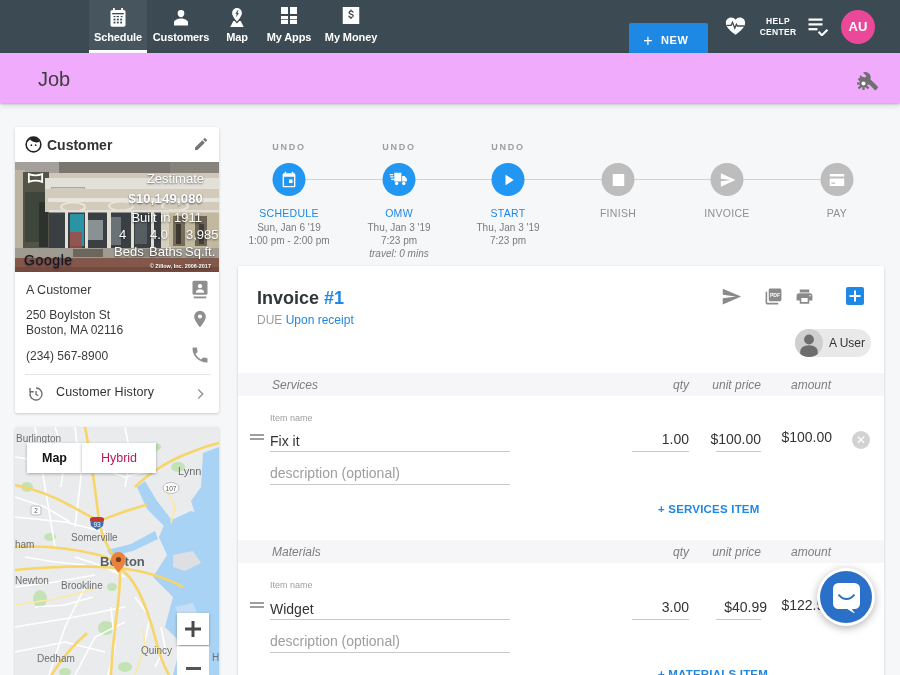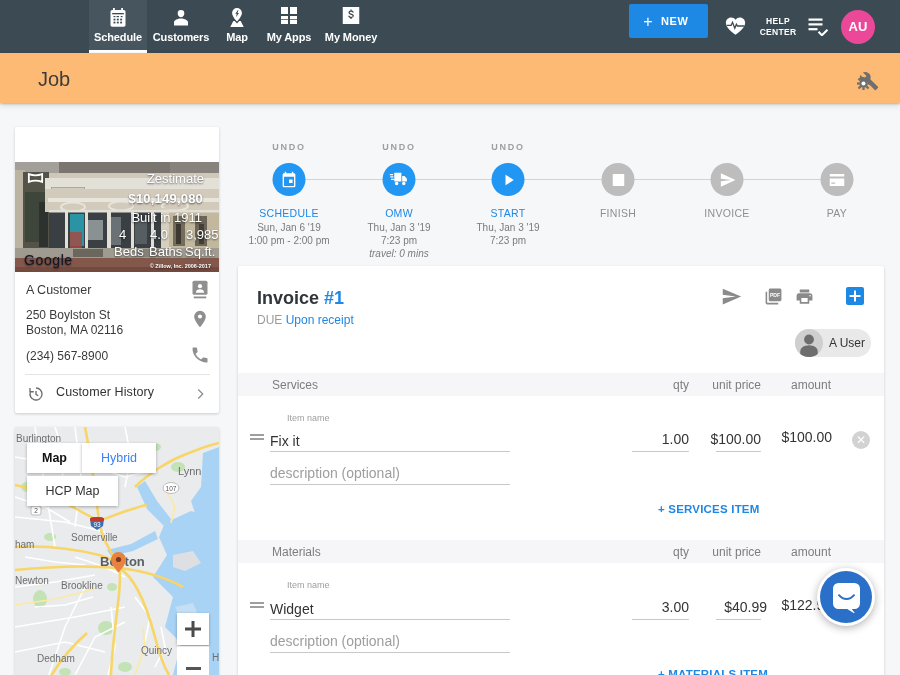--- a/index.html
+++ b/index.html
@@ -7,26 +7,26 @@
 #app { position:relative; width:900px; height:675px; }
 .abs { position:absolute; }
 
 
 #nav { position:absolute; left:0; top:0; width:900px; height:53px; background:#3c4b53; }
 .tab { position:absolute; top:0; height:53px; text-align:center; color:#fff; }
 .tab .ticon { position:absolute; top:7px; left:50%; transform:translateX(-50%); }
 .tab .tlabel { position:absolute; top:31px; width:100%; font-size:11px; font-weight:bold; letter-spacing:-0.1px; }
 .tab.sel { background:#47565e; }
 .tab.sel::after { content:""; position:absolute; left:0; bottom:0; width:100%; height:3px; background:#fff; }
-#newbtn { position:absolute; left:629px; top:4px; width:79px; height:34px; background:#1e88e5; border-radius:2px; color:#fff; text-align:center; line-height:34px; font-size:11px; font-weight:bold; letter-spacing:0.7px; text-indent:-5px; }
+#newbtn { position:absolute; left:629px; top:23px; width:79px; height:34px; background:#1e88e5; border-radius:2px; color:#fff; text-align:center; line-height:34px; font-size:11px; font-weight:bold; letter-spacing:0.7px; text-indent:-5px; }
 #avatar { position:absolute; left:841px; top:10px; width:34px; height:34px; border-radius:50%; background:#ec4899; color:#fff; font-size:13px; font-weight:bold; text-align:center; line-height:34px; }
 #helpcenter { position:absolute; left:752px; top:16px; width:52px; color:#fff; font-size:8.5px; font-weight:bold; text-align:center; line-height:10.5px; letter-spacing:0.3px;}
 
 
-#jobbar { position:absolute; left:0; top:53px; width:900px; height:50px; background:#fdba74; box-shadow:0 1px 2px rgba(0,0,0,0.22), 0 3px 6px rgba(0,0,0,0.10); }
+#jobbar { position:absolute; left:0; top:53px; width:900px; height:50px; background:#f0abfc; box-shadow:0 1px 2px rgba(0,0,0,0.22), 0 3px 6px rgba(0,0,0,0.10); }
 #jobbar .title { position:absolute; left:38px; top:15px; font-size:20px; color:#3c3c3c; }
 
 
 .card { position:absolute; background:#fff; border-radius:2px; box-shadow:0 1px 3px rgba(0,0,0,0.18); }
 #custcard { left:15px; top:127px; width:204px; height:286px; }
 #mapcard { left:15px; top:427px; width:204px; height:260px; }
 #invcard { left:238px; top:266px; width:646px; height:420px; }
 
 
 #custhead { position:absolute; left:0; top:0; width:100%; height:35px; }
@@ -50,24 +50,24 @@
 .tname.gray { color:#8f8f8f; }
 .tsub { position:absolute; top:91px; width:100%; font-size:10px; color:#7b7b7b; line-height:13px; }
 
 
 #invtitle { position:absolute; left:19px; top:22px; font-size:18px; font-weight:bold; color:#30363b; }
 #invtitle .n { color:#1e88e5; }
 #invdue { position:absolute; left:19px; top:47px; font-size:12px; color:#9b9b9b; }
 #invdue a { color:#1e88e5; text-decoration:none; }
 #userchip { position:absolute; left:557px; top:63px; height:28px; border-radius:14px; background:#e9e9e9; padding:0 6px 0 34px; font-size:12px; color:#333; line-height:28px; }
 #userchip .av { position:absolute; left:0; top:0; width:28px; height:28px; border-radius:50%; background:#cfcfcf; overflow:hidden;}
-.secbar { position:absolute; left:0; width:646px; height:23px; background:#f6f6f8; font-size:12px; color:#7d7d7d; }
+.secbar { position:absolute; left:0; width:646px; height:23px; background:#f6f6f8; font-size:12px; color:#7d7d7d;font-style:italic; }
 .secbar .sl { position:absolute; left:34px; top:5px; }
 .colh { position:absolute; top:5px; }
-.itemlbl { position:absolute; font-size:9px; color:#9e9e9e;margin-left:17px; }
+.itemlbl { position:absolute; font-size:9px; color:#9e9e9e; }
 .iname { position:absolute; font-size:14px; color:#333; }
 .ul { position:absolute; height:1px; background:#c9c9c9; }
 .dragh { position:absolute; width:14px; color:#9e9e9e; }
 .desc { position:absolute; font-size:14px; color:#9e9e9e; }
 .num { position:absolute; font-size:14px; color:#333; text-align:right; }
 .addlink { position:absolute; font-size:11.5px; font-weight:bold; color:#1e88e5; text-align:left; letter-spacing:0.2px; }
 
 
 #chat { position:absolute; left:817px; top:568px; width:58px; height:58px; border-radius:50%; background:#fff; box-shadow:0 2px 8px rgba(0,0,0,0.3); }
 #chat .inner { position:absolute; left:3px; top:3px; width:52px; height:52px; border-radius:50%; background:#2a70c8; }
@@ -153,20 +153,32 @@
           <rect x="4.55" y="-0.5" width="1.9" height="2.6" transform="rotate(225 5.5 5.5)"></rect>
           <rect x="4.55" y="-0.5" width="1.9" height="2.6" transform="rotate(270 5.5 5.5)"></rect>
           <rect x="4.55" y="-0.5" width="1.9" height="2.6" transform="rotate(315 5.5 5.5)"></rect>
           <circle cx="5.5" cy="5.5" r="3.6"></circle>
         </g>
         <circle cx="5.5" cy="5.5" r="1.7" fill="#fff"></circle>
       </svg>
 </div>
 
 <div class="card" id="custcard">
+  <div id="custhead">
+    <svg class="abs" style="left:10px;top:9px;" width="17" height="17" viewBox="0 0 24 24">
+          <circle cx="12" cy="12" r="10.4" fill="none" stroke="#222" stroke-width="2.2"></circle>
+          <path d="M12 2.5c-4 0-8 2.5-9.3 6.6 2-1.3 3.6-3 4.3-4 1.8 2.3 5.6 3.9 9 3.9 1.6 0 3.3-.3 4.6-1C19.3 4.7 15.8 2.5 12 2.5z" fill="#222"></path>
+          <circle cx="9" cy="13" r="1.2" fill="#222"></circle>
+          <circle cx="15" cy="13" r="1.2" fill="#222"></circle>
+        </svg>
+    <div class="nm">Customer</div>
+    <svg class="abs" style="left:178px;top:9px;" width="16" height="16" viewBox="0 0 24 24" fill="#757575">
+          <path d="M3 17.25V21h3.75L17.8 9.94l-3.75-3.75L3 17.25zM20.7 7a1 1 0 000-1.4l-2.3-2.3a1 1 0 00-1.4 0l-1.8 1.8 3.75 3.75L20.7 7z"></path>
+        </svg>
+  </div>
   <div id="photo">
   <svg width="204" height="110" viewBox="0 0 204 110">
     <rect x="0" y="0" width="204" height="110" fill="#d4cdc0"></rect>
     <rect x="0" y="0" width="204" height="11" fill="#7d7973"></rect>
     <rect x="0" y="0" width="44" height="11" fill="#a8a5a0"></rect>
     <rect x="155" y="0" width="49" height="11" fill="#8b8781"></rect>
     <rect x="0" y="8" width="10" height="102" fill="#c2b9a8"></rect>
     <rect x="8" y="10" width="26" height="84" fill="#55564a"></rect>
     <rect x="10" y="30" width="20" height="50" fill="#3f473c"></rect>
     <rect x="24" y="40" width="9" height="45" fill="#2f3331"></rect>
@@ -341,22 +353,21 @@
     <path d="M82 90 q 7 0 7 2 l -1 7 q -6 4 -6 4 q 0 0 -6 -4 l -1 -7 q 0 -2 7 -2" fill="#3b6fb5"></path>
     <path d="M82 90 q 7 0 7 2 l -0.3 2 l -13.4 0 l -0.3 -2 q 0 -2 7 -2" fill="#c0392b"></path>
     <text x="82" y="100" font-family="Liberation Sans" font-size="6.5" fill="#fff" text-anchor="middle">93</text>
   </g>
 
   <path d="M103.5 125 a 7.5 7.5 0 0 1 7.5 7.5 c 0 5.5 -7.5 13 -7.5 13 s -7.5 -7.5 -7.5 -13 a 7.5 7.5 0 0 1 7.5 -7.5" fill="#e8823e"></path>
   <circle cx="103.5" cy="132.5" r="2.6" fill="#7c3a1d"></circle>
   <path d="M52 256 q 6 0 6 1.7 l -0.8 2.3 h -10.4 l -0.8 -2.3 q 0 -1.7 6 -1.7" fill="#c0392b"></path>
 </svg>
 <div class="abs" style="left:12px;top:16px;width:55px;height:30px;background:#fff;box-shadow:0 1px 3px rgba(0,0,0,0.3);font-size:12.5px;font-weight:bold;color:#111;text-align:center;line-height:30px;">Map</div>
-<div class="abs" style="left:67px;top:16px;width:74px;height:30px;background:#fff;box-shadow:0 1px 3px rgba(0,0,0,0.3);font-size:12.5px;color:#3b82f6;text-align:center;line-height:30px;">Hybrid</div>
-<div class="abs" style="left:12px;top:49px;width:91px;height:30px;background:#fff;box-shadow:0 1px 3px rgba(0,0,0,0.3);font-size:12.5px;color:#333;text-align:center;line-height:30px;">HCP Map</div>
+<div class="abs" style="left:67px;top:16px;width:74px;height:30px;background:#fff;box-shadow:0 1px 3px rgba(0,0,0,0.3);font-size:12.5px;color:#be185d;text-align:center;line-height:30px;">Hybrid</div>
 <div class="abs" style="left:162px;top:186px;width:32px;height:32px;background:#fff;box-shadow:0 1px 3px rgba(0,0,0,0.3);color:#666;text-align:center;">
   <svg width="16" height="16" viewBox="0 0 16 16" style="margin-top:8px;">
           <path d="M6.5 0h3v6.5H16v3H9.5V16h-3V9.5H0v-3h6.5z" fill="#4a4a4a"></path>
         </svg>
 </div>
 <div class="abs" style="left:162px;top:219px;width:32px;height:41px;background:#fff;border-top:1px solid #e8e8e8;color:#666;">
   <svg width="15" height="15" viewBox="0 0 15 15" style="margin:14px 0 0 9px;">
           <path d="M0 6h15v3H0z" fill="#555"></path>
         </svg>
 </div>

